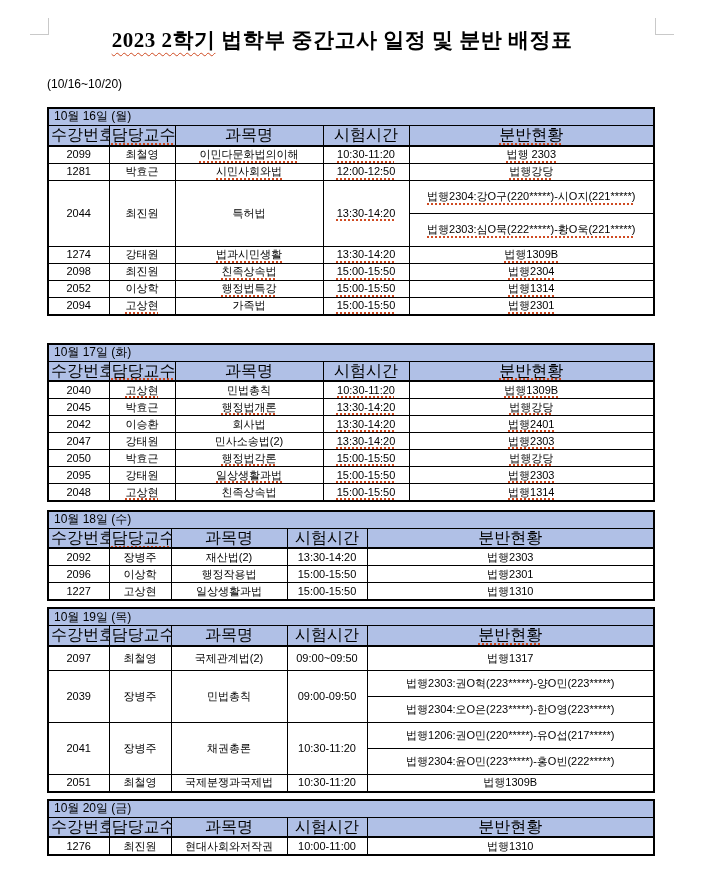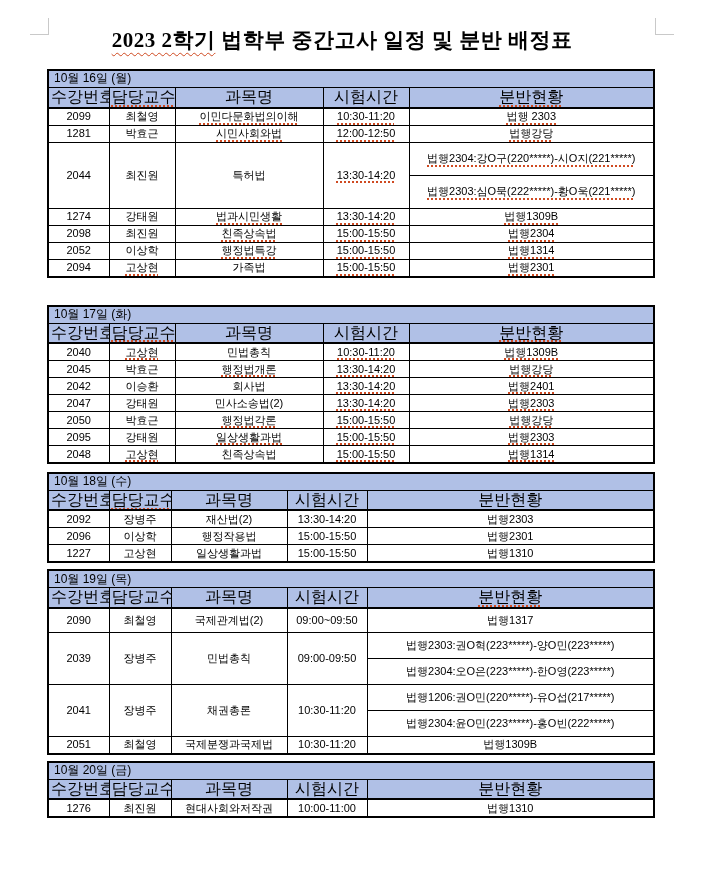--- a/index.html
+++ b/index.html
@@ -65,20 +65,21 @@
 </style>
 </head>
 <body>
 
 <div class="page">
   <div class="corner-mark left"></div>
   <div class="corner-mark right"></div>
 
   <h1 class="title"><span class="title-u">2023 2학기</span><span> 법학부 중간고사 일정 및 분반 배정표</span></h1>
 
+  <div class="daterange">(10/16~10/20)</div>
 
   <div id="tables">
       <table class="sched">
         <colgroup>
           <col style="width: 61px;">
           <col style="width: 66px;">
           <col style="width: 148px;">
           <col style="width: 86px;">
           <col style="width: 245px;">
         </colgroup>
@@ -272,21 +273,21 @@
             <td colspan="5">10월 19일 (목)</td>
           </tr>
           <tr class="head-row">
             <th><span>수강번호</span></th>
             <th><span>담당교수</span></th>
             <th><span>과목명</span></th>
             <th><span>시험시간</span></th>
             <th><span class="sq">분반현황</span></th>
           </tr>
           <tr class="tall">
-            <td><span>2090</span></td>
+            <td><span>2097</span></td>
             <td><span>최철영</span></td>
             <td><span>국제관계법(2)</span></td>
             <td><span>09:00~09:50</span></td>
             <td><span>법행1317</span></td>
           </tr>
           <tr class="sub-b">
             <td rowspan="2"><span>2039</span></td>
             <td rowspan="2"><span>장병주</span></td>
             <td rowspan="2"><span>민법총칙</span></td>
             <td rowspan="2"><span>09:00-09:50</span></td>

